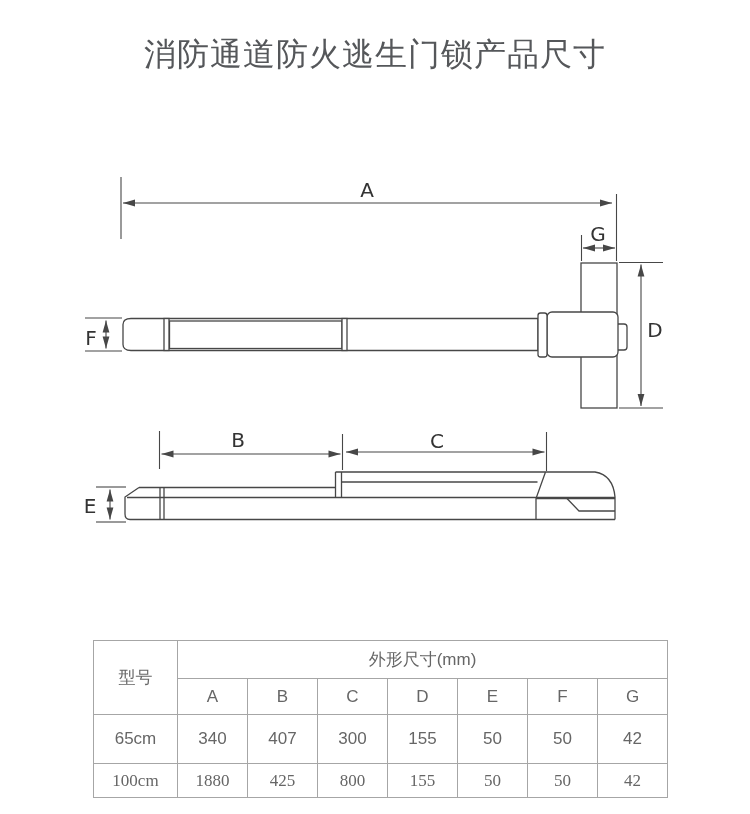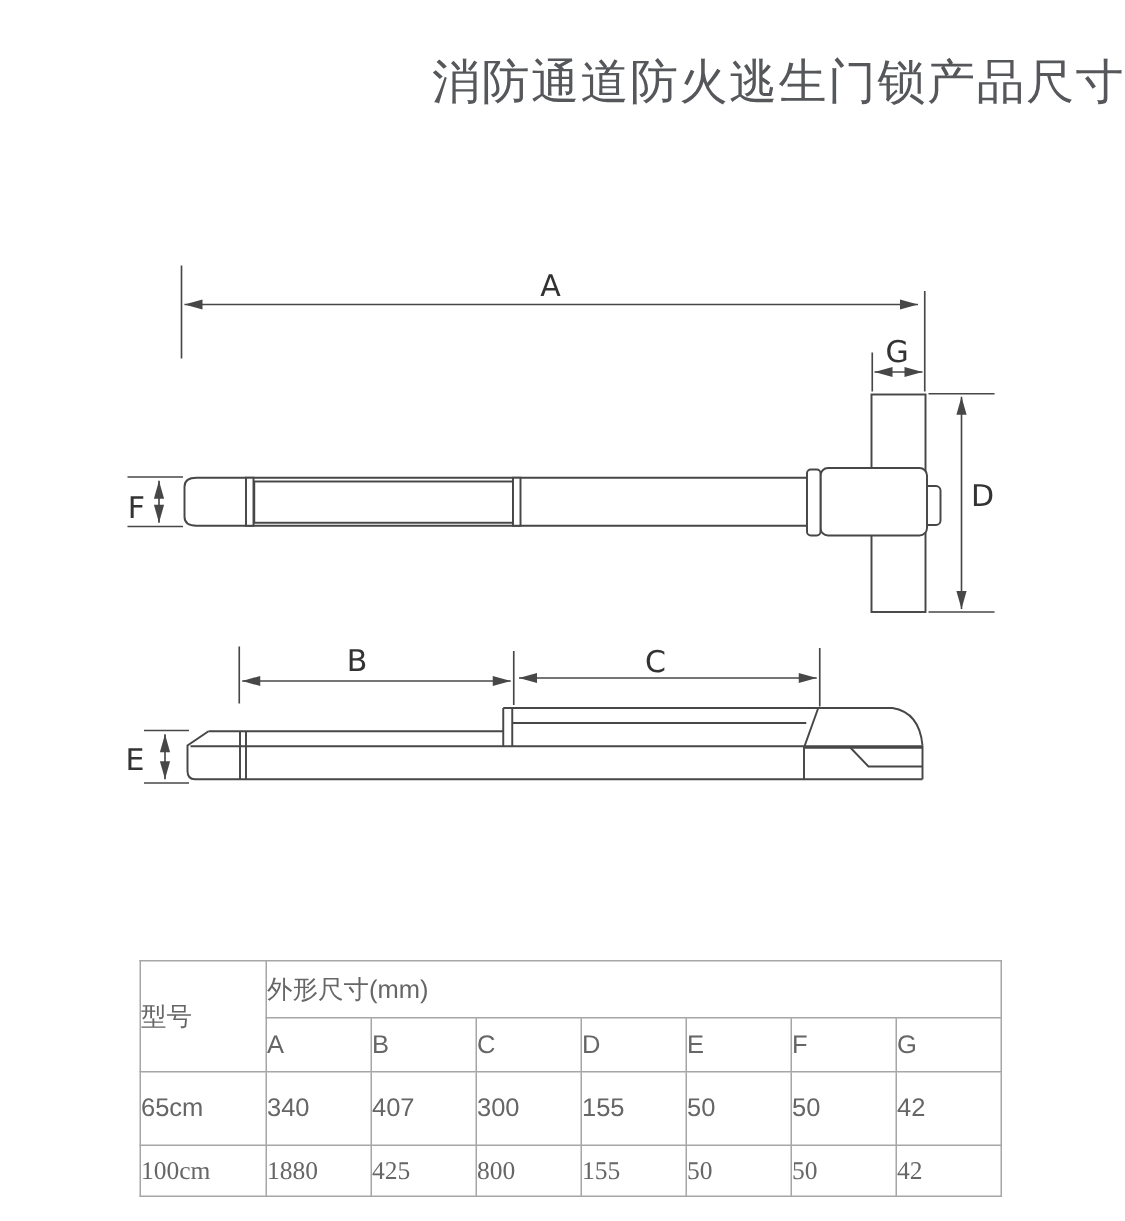--- a/index.html
+++ b/index.html
@@ -1,34 +1,34 @@
 <!DOCTYPE html>
 <html><head>
 <meta charset="utf-8">
 <style>
   html,body{margin:0;padding:0;}
   body{
     width:750px;height:814px;position:relative;background:#ffffff;
     font-family:"Liberation Sans", sans-serif;overflow:hidden;
   }
   .page-title{
-    position:absolute;left:0;top:33px;width:750px;text-align:right;
+    position:absolute;left:0;top:33px;width:750px;text-align:center;
     font-size:32px;font-weight:400;color:#55575a;letter-spacing:1px;
   }
   svg.drawing{position:absolute;left:0;top:0;}
   svg text{font-family:"DejaVu Sans","Liberation Sans",sans-serif;fill:#333333;}
   .dim-label{font-size:20px;}
   
   table.spec{
     position:absolute;left:93px;top:640px;width:574px;
     border-collapse:collapse;table-layout:fixed;
     font-size:17px;color:#666666;
   }
   table.spec td,table.spec th{
-    border:1px solid #a6a6a6;text-align:left;vertical-align:middle;
+    border:1px solid #a6a6a6;text-align:center;vertical-align:middle;
     font-weight:400;padding:0;
   }
   tr.h1{height:38px;} tr.h2{height:36px;} tr.r1{height:49px;} tr.r2{height:34px;font-family:Liberation Serif, serif;}
 </style>
 </head>
 <body>
 
 <div class="page-title">消防通道防火逃生门锁产品尺寸</div>
 
 <svg class="drawing" width="750" height="630" viewBox="0 0 750 630">

